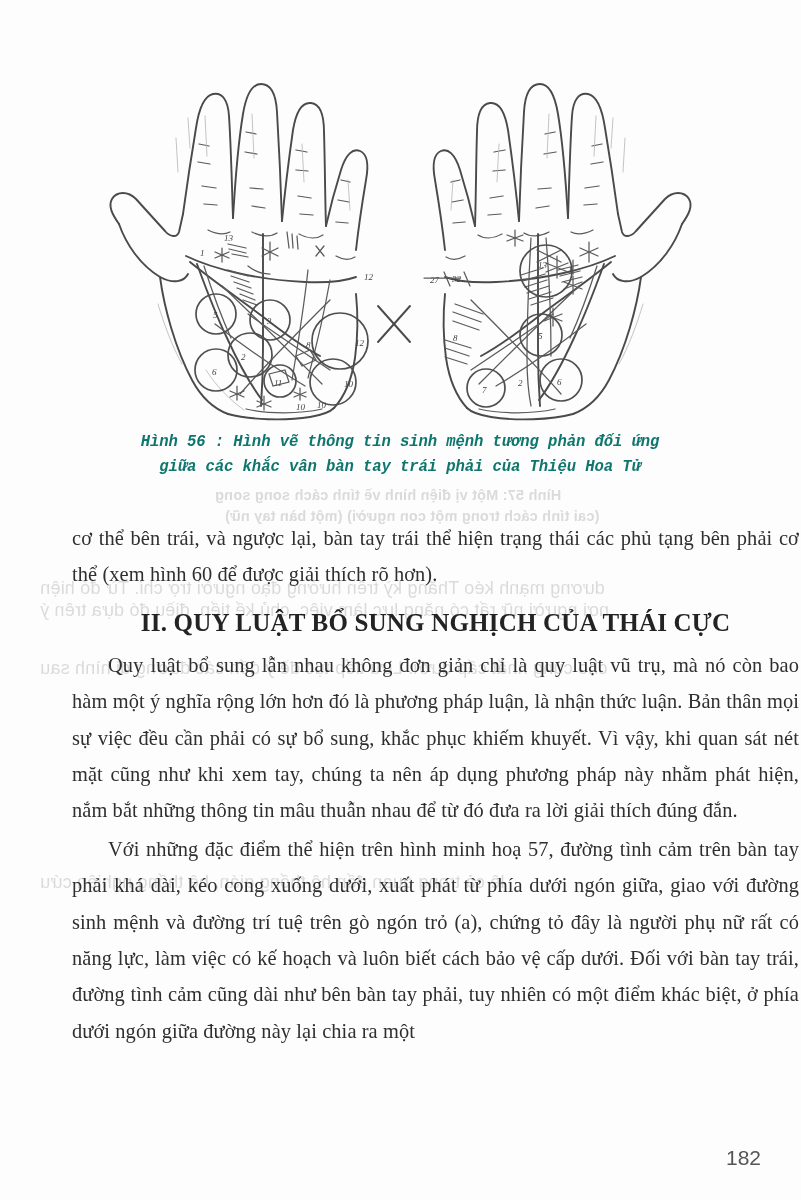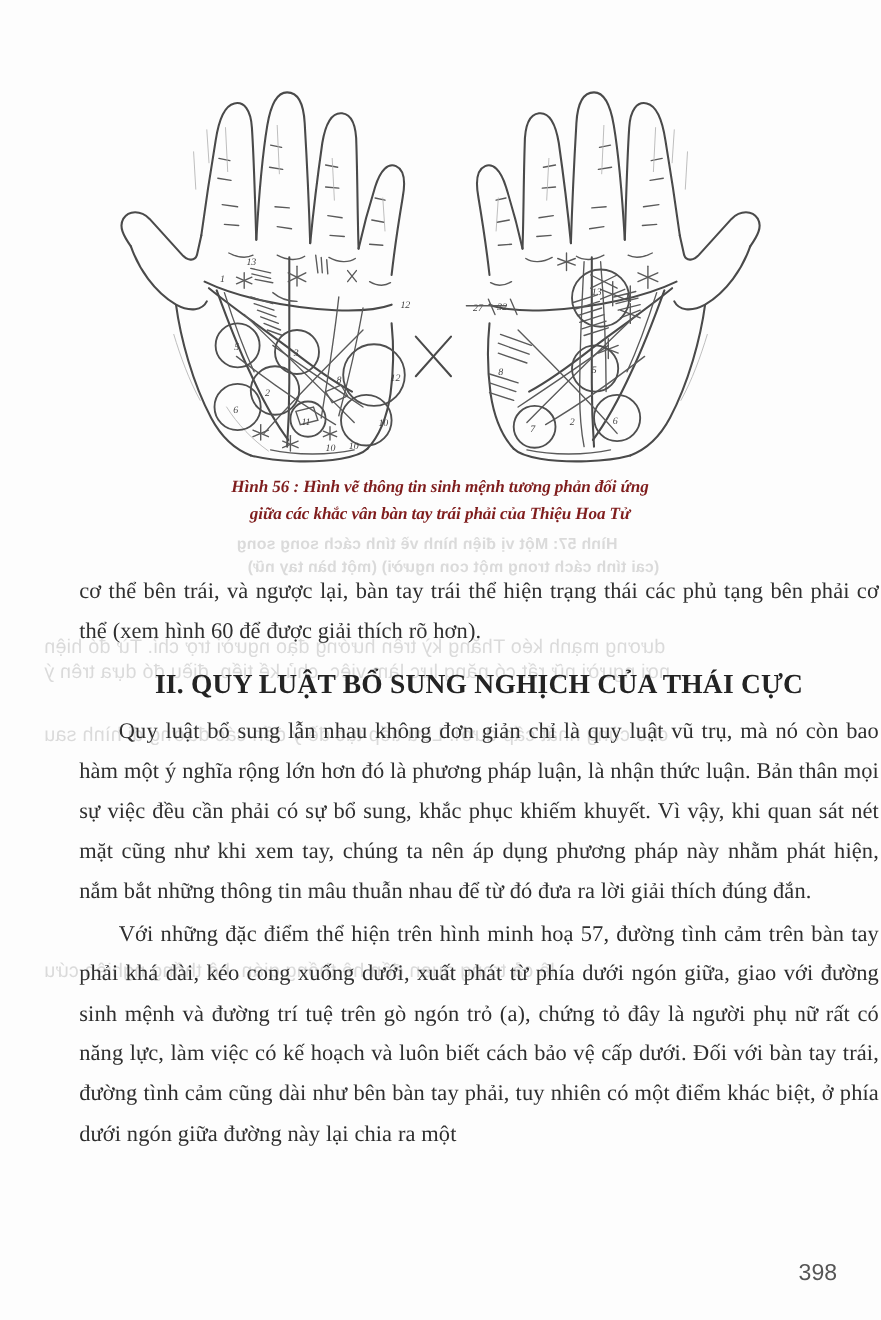--- a/index.html
+++ b/index.html
@@ -48,26 +48,26 @@
   .figure-block svg { display: block; }
 
   
   .caption {
     position: absolute;
     left: 50px;
     top: 430px;
     width: 700px;
     text-align: center;
     z-index: 4;
-    font-family: Liberation Serif, serif;
+    font-family: Liberation Mono, monospace;
     font-weight: bold;
     font-style: italic;
     font-size: 15.6px;
     line-height: 25px;
-    color: #7f1d1d;
+    color: #0f766e;
     letter-spacing: -0.1px;
   }
 
   
   .content {
     position: absolute;
     left: 36px;
     top: 520px;
     width: 727px;
     z-index: 4;
@@ -458,15 +458,15 @@
   <div class="content">
     <p class="body">cơ thể bên trái, và ngược lại, bàn tay trái thể hiện trạng thái các phủ tạng bên phải cơ thể (xem hình 60 để được giải thích rõ hơn).</p>
 
     <h2 class="section-heading">II. QUY LUẬT BỔ SUNG NGHỊCH CỦA THÁI CỰC</h2>
 
     <p class="body indent">Quy luật bổ sung lẫn nhau không đơn giản chỉ là quy luật vũ trụ, mà nó còn bao hàm một ý nghĩa rộng lớn hơn đó là phương pháp luận, là nhận thức luận. Bản thân mọi sự việc đều cần phải có sự bổ sung, khắc phục khiếm khuyết. Vì vậy, khi quan sát nét mặt cũng như khi xem tay, chúng ta nên áp dụng phương pháp này nhằm phát hiện, nắm bắt những thông tin mâu thuẫn nhau để từ đó đưa ra lời giải thích đúng đắn.</p>
 
     <p class="body indent">Với những đặc điểm thể hiện trên hình minh hoạ 57, đường tình cảm trên bàn tay phải khá dài, kéo cong xuống dưới, xuất phát từ phía dưới ngón giữa, giao với đường sinh mệnh và đường trí tuệ trên gò ngón trỏ (a), chứng tỏ đây là người phụ nữ rất có năng lực, làm việc có kế hoạch và luôn biết cách bảo vệ cấp dưới. Đối với bàn tay trái, đường tình cảm cũng dài như bên bàn tay phải, tuy nhiên có một điểm khác biệt, ở phía dưới ngón giữa đường này lại chia ra một</p>
   </div>
 
-  <div class="folio">398</div>
+  <div class="folio">182</div>
 
 </div>
 
 </body></html>

